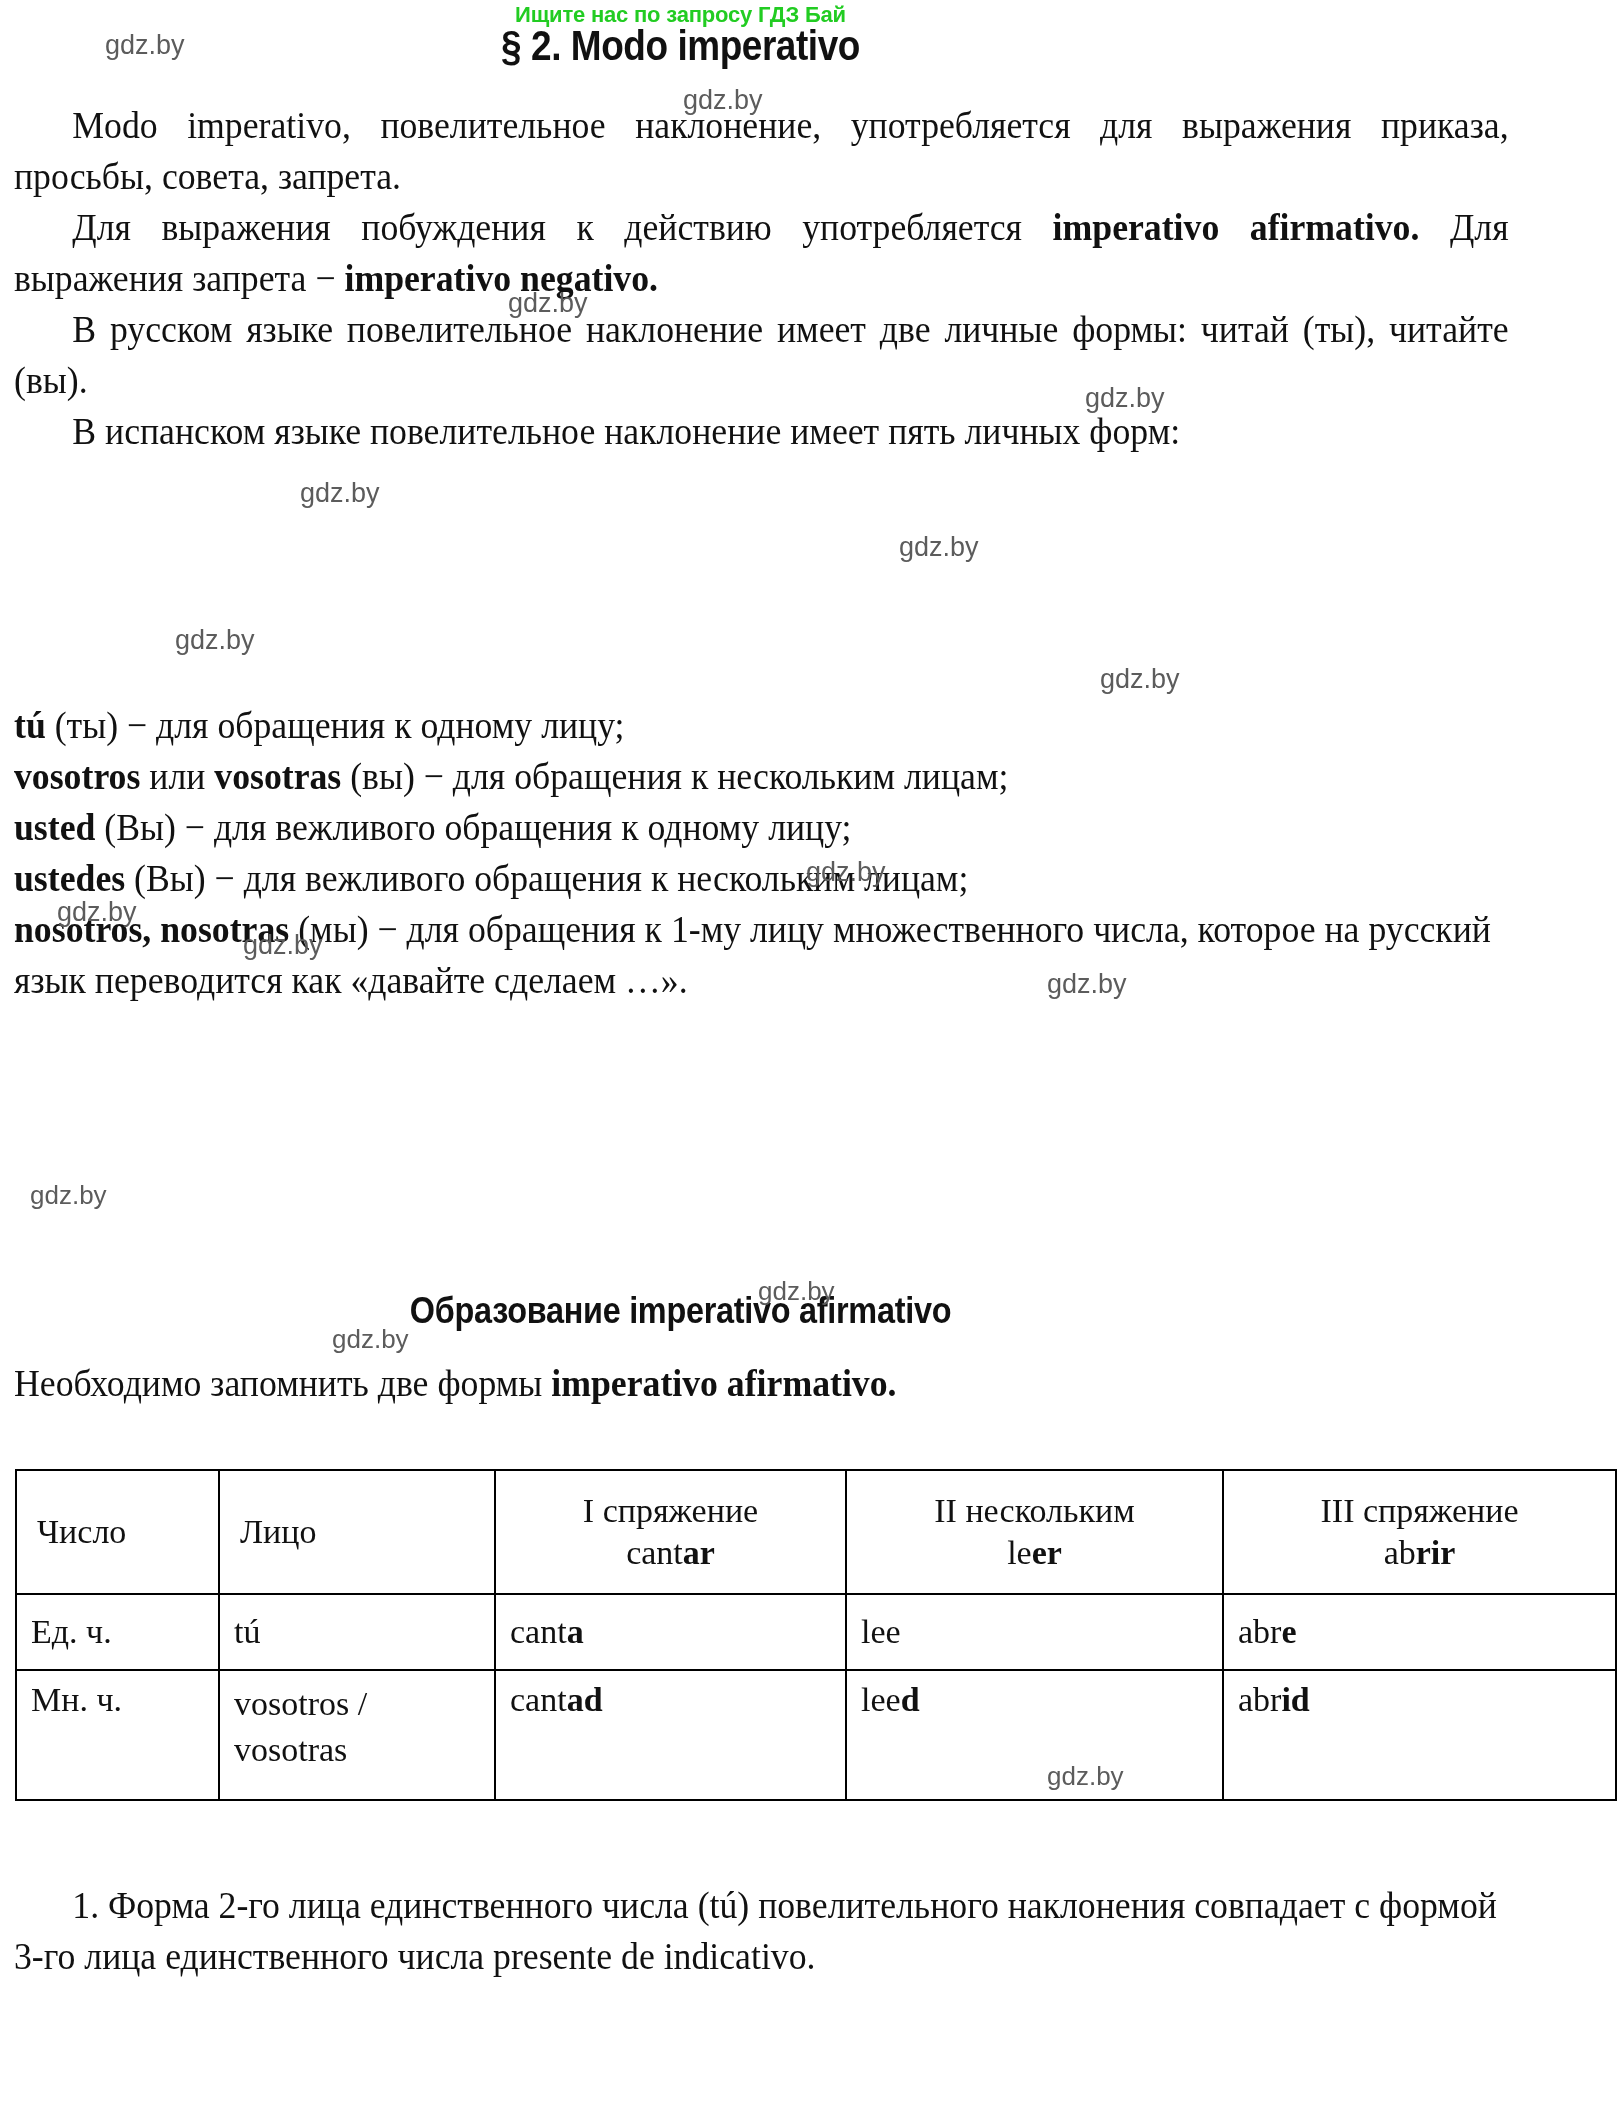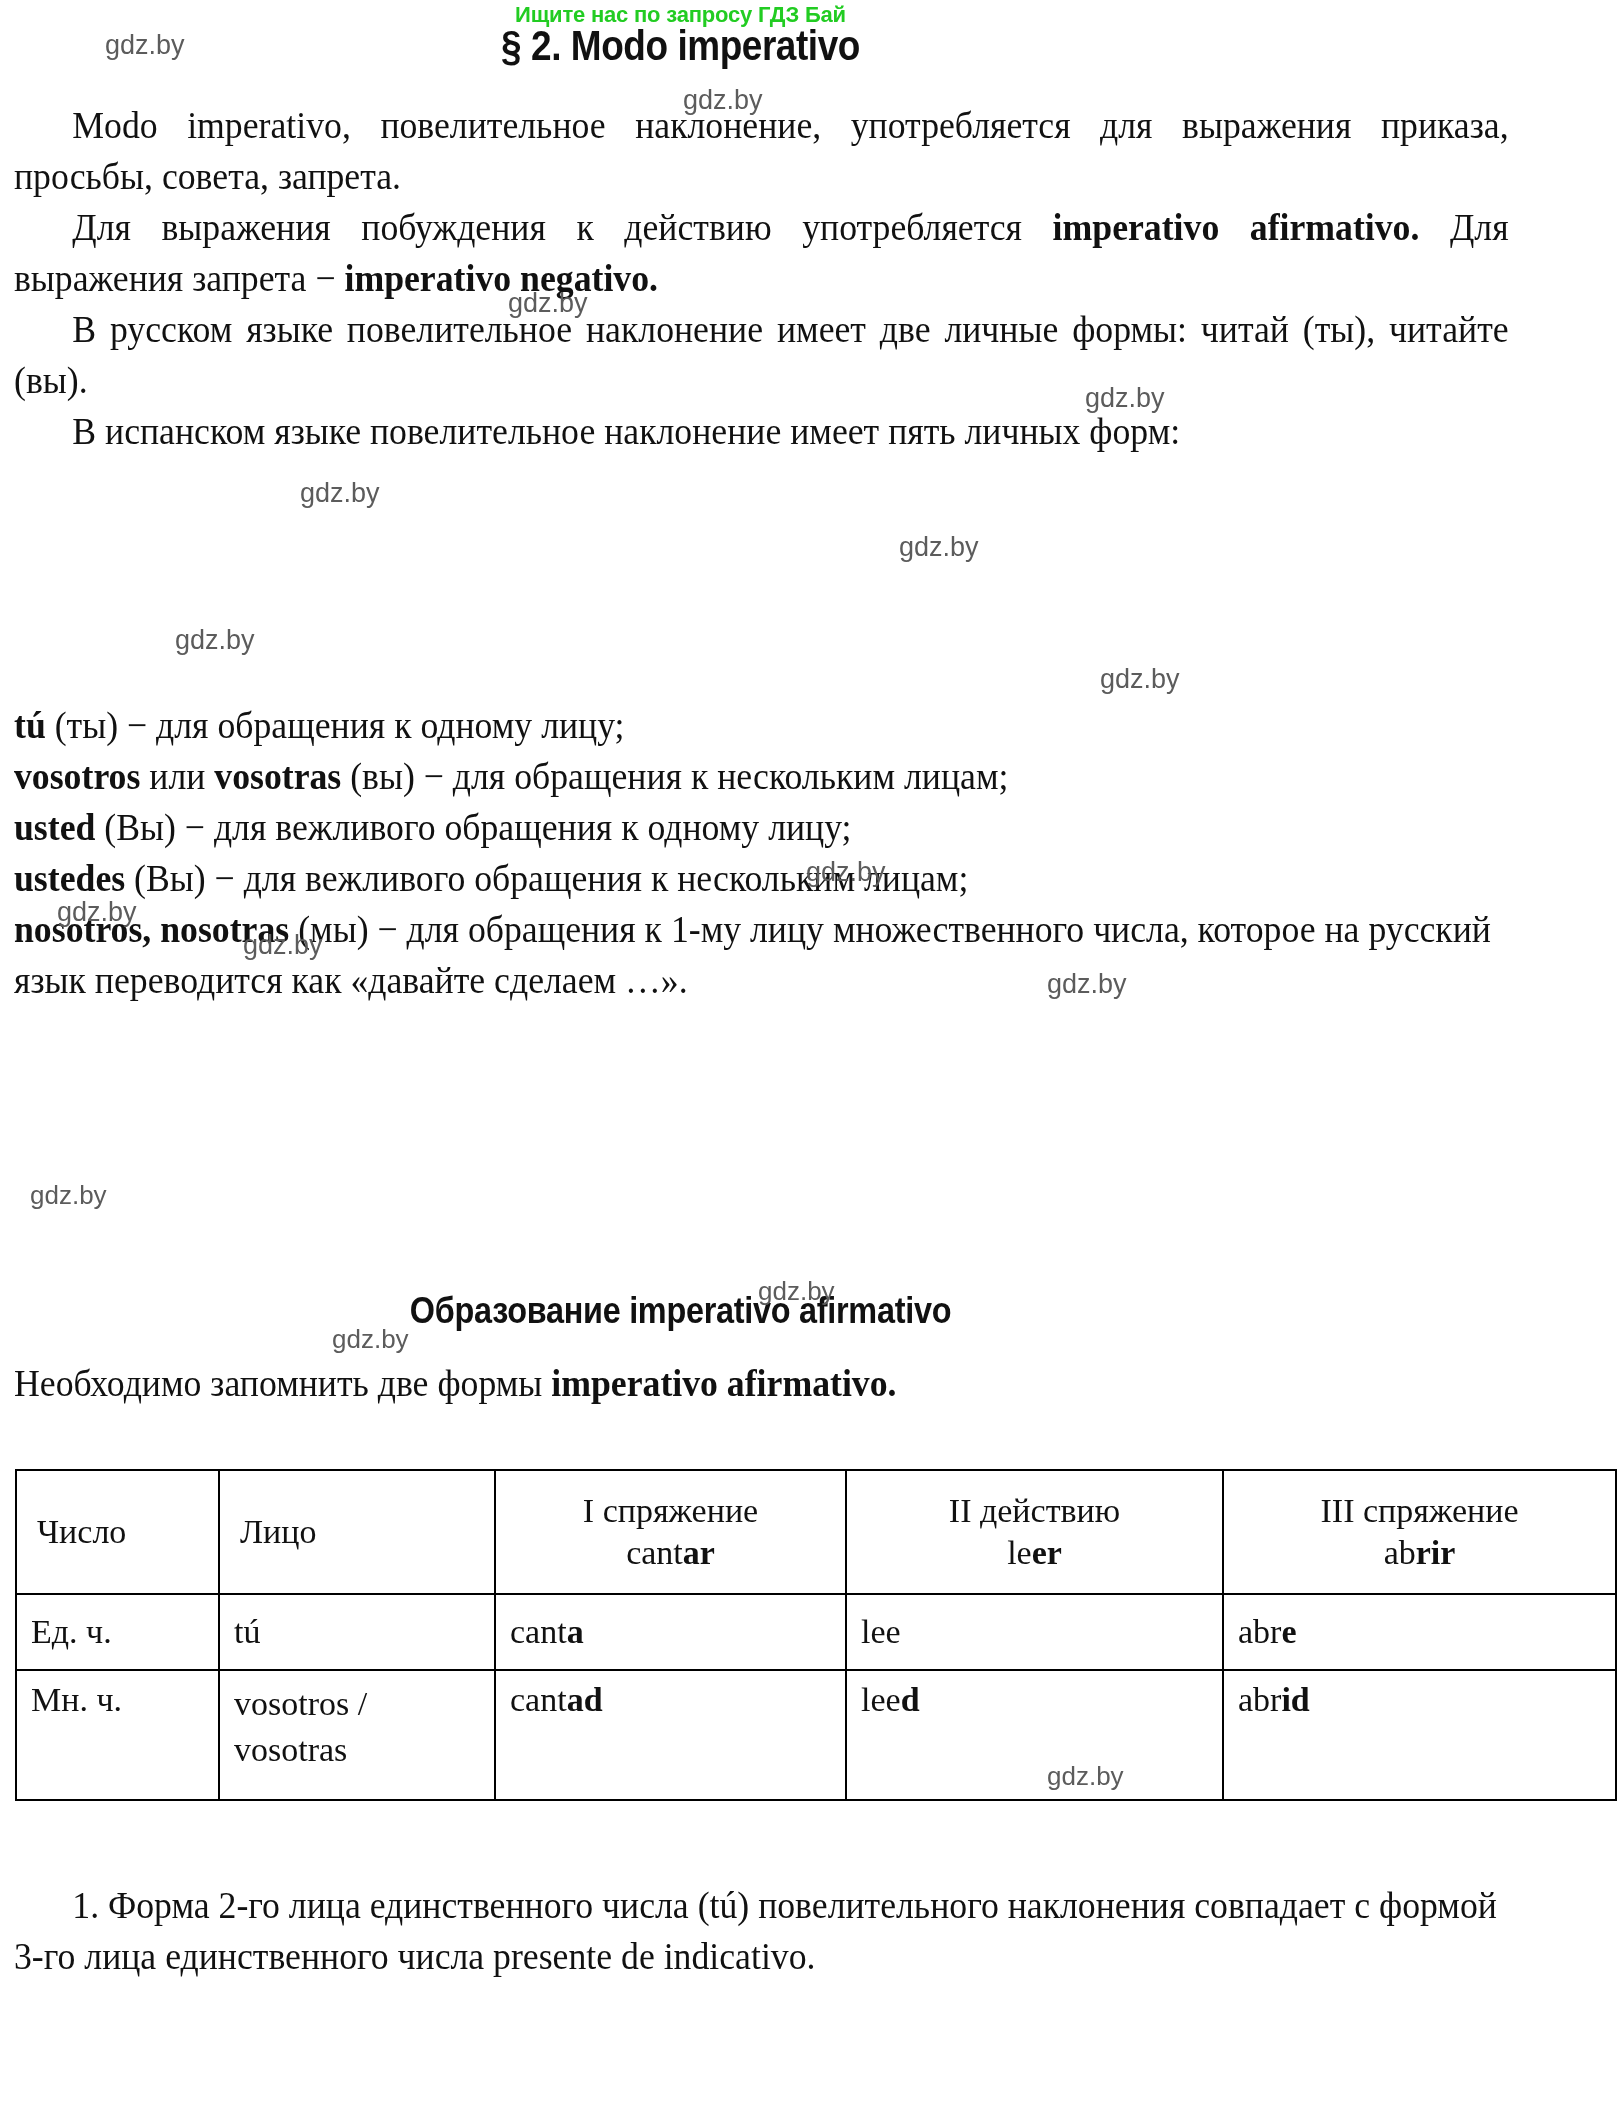--- a/index.html
+++ b/index.html
@@ -183,21 +183,21 @@
           <span>Число</span>
         </th>
         <th class="hl">
           <span>Лицо</span>
         </th>
         <th class="hc">
           <span>I спряжение</span>
           <span class="conj-head-word"><span>cant</span><b>ar</b></span>
         </th>
         <th class="hc">
-          <span>II действию</span>
+          <span>II нескольким</span>
           <span class="conj-head-word"><span>le</span><b>er</b></span>
         </th>
         <th class="hc">
           <span>III спряжение</span>
           <span class="conj-head-word"><span>ab</span><b>rir</b></span>
         </th>
       </tr>
     </thead>
     <tbody>
       <tr class="row-sg">

